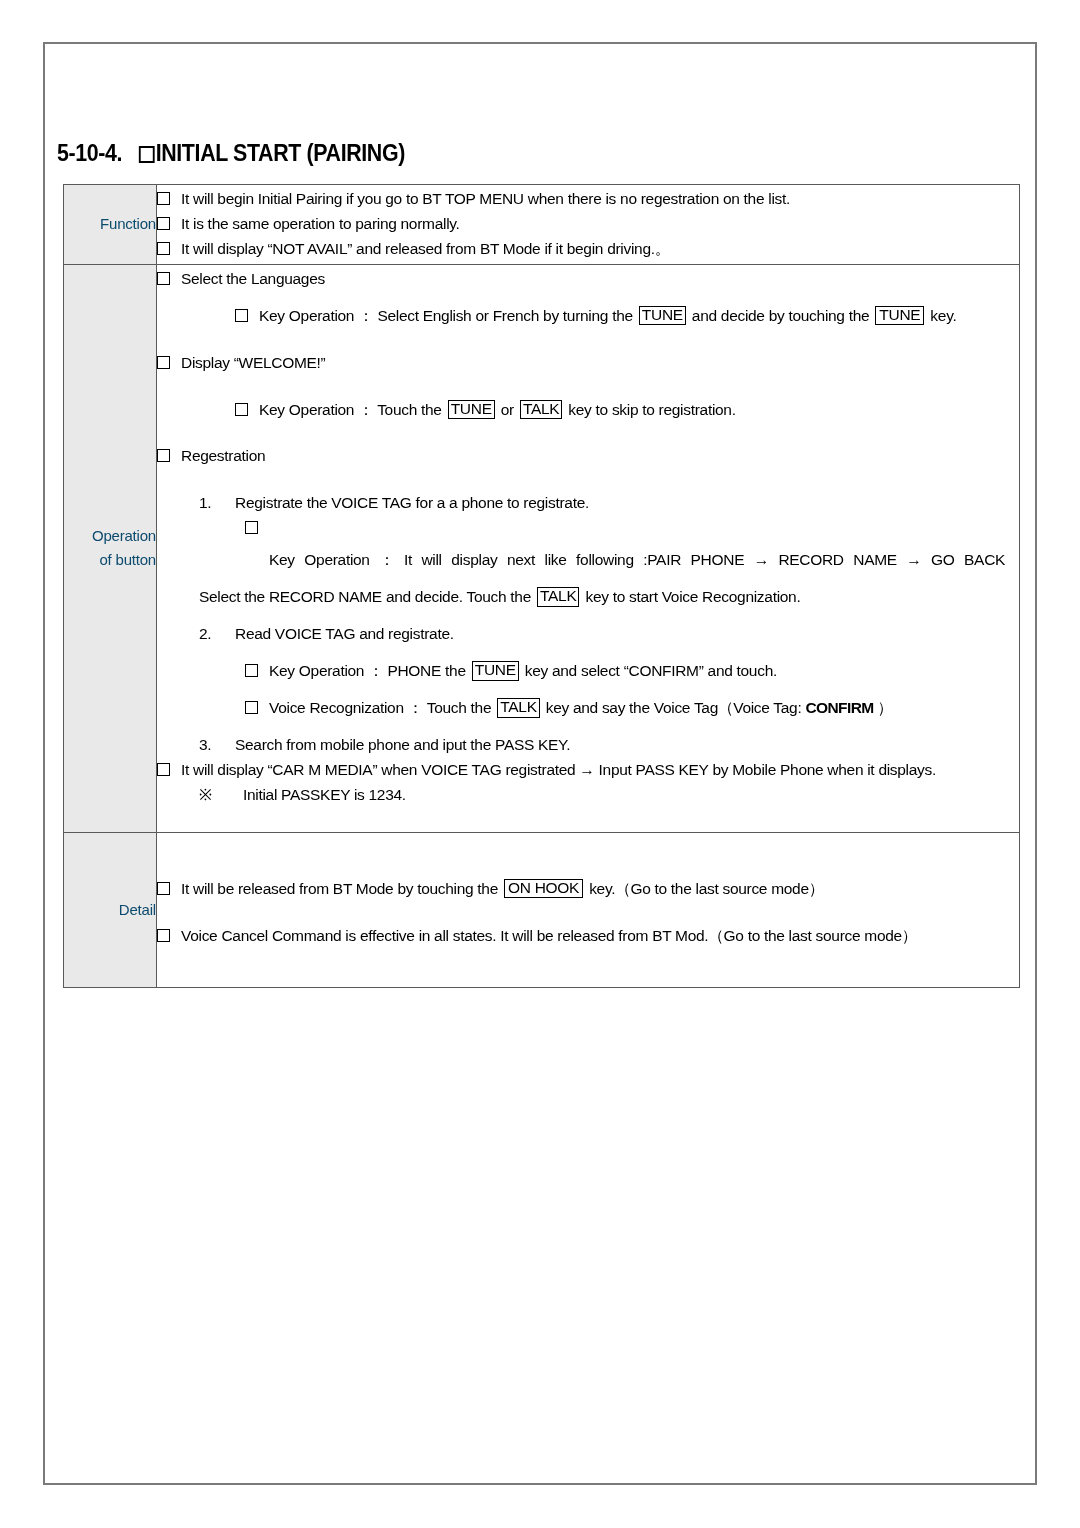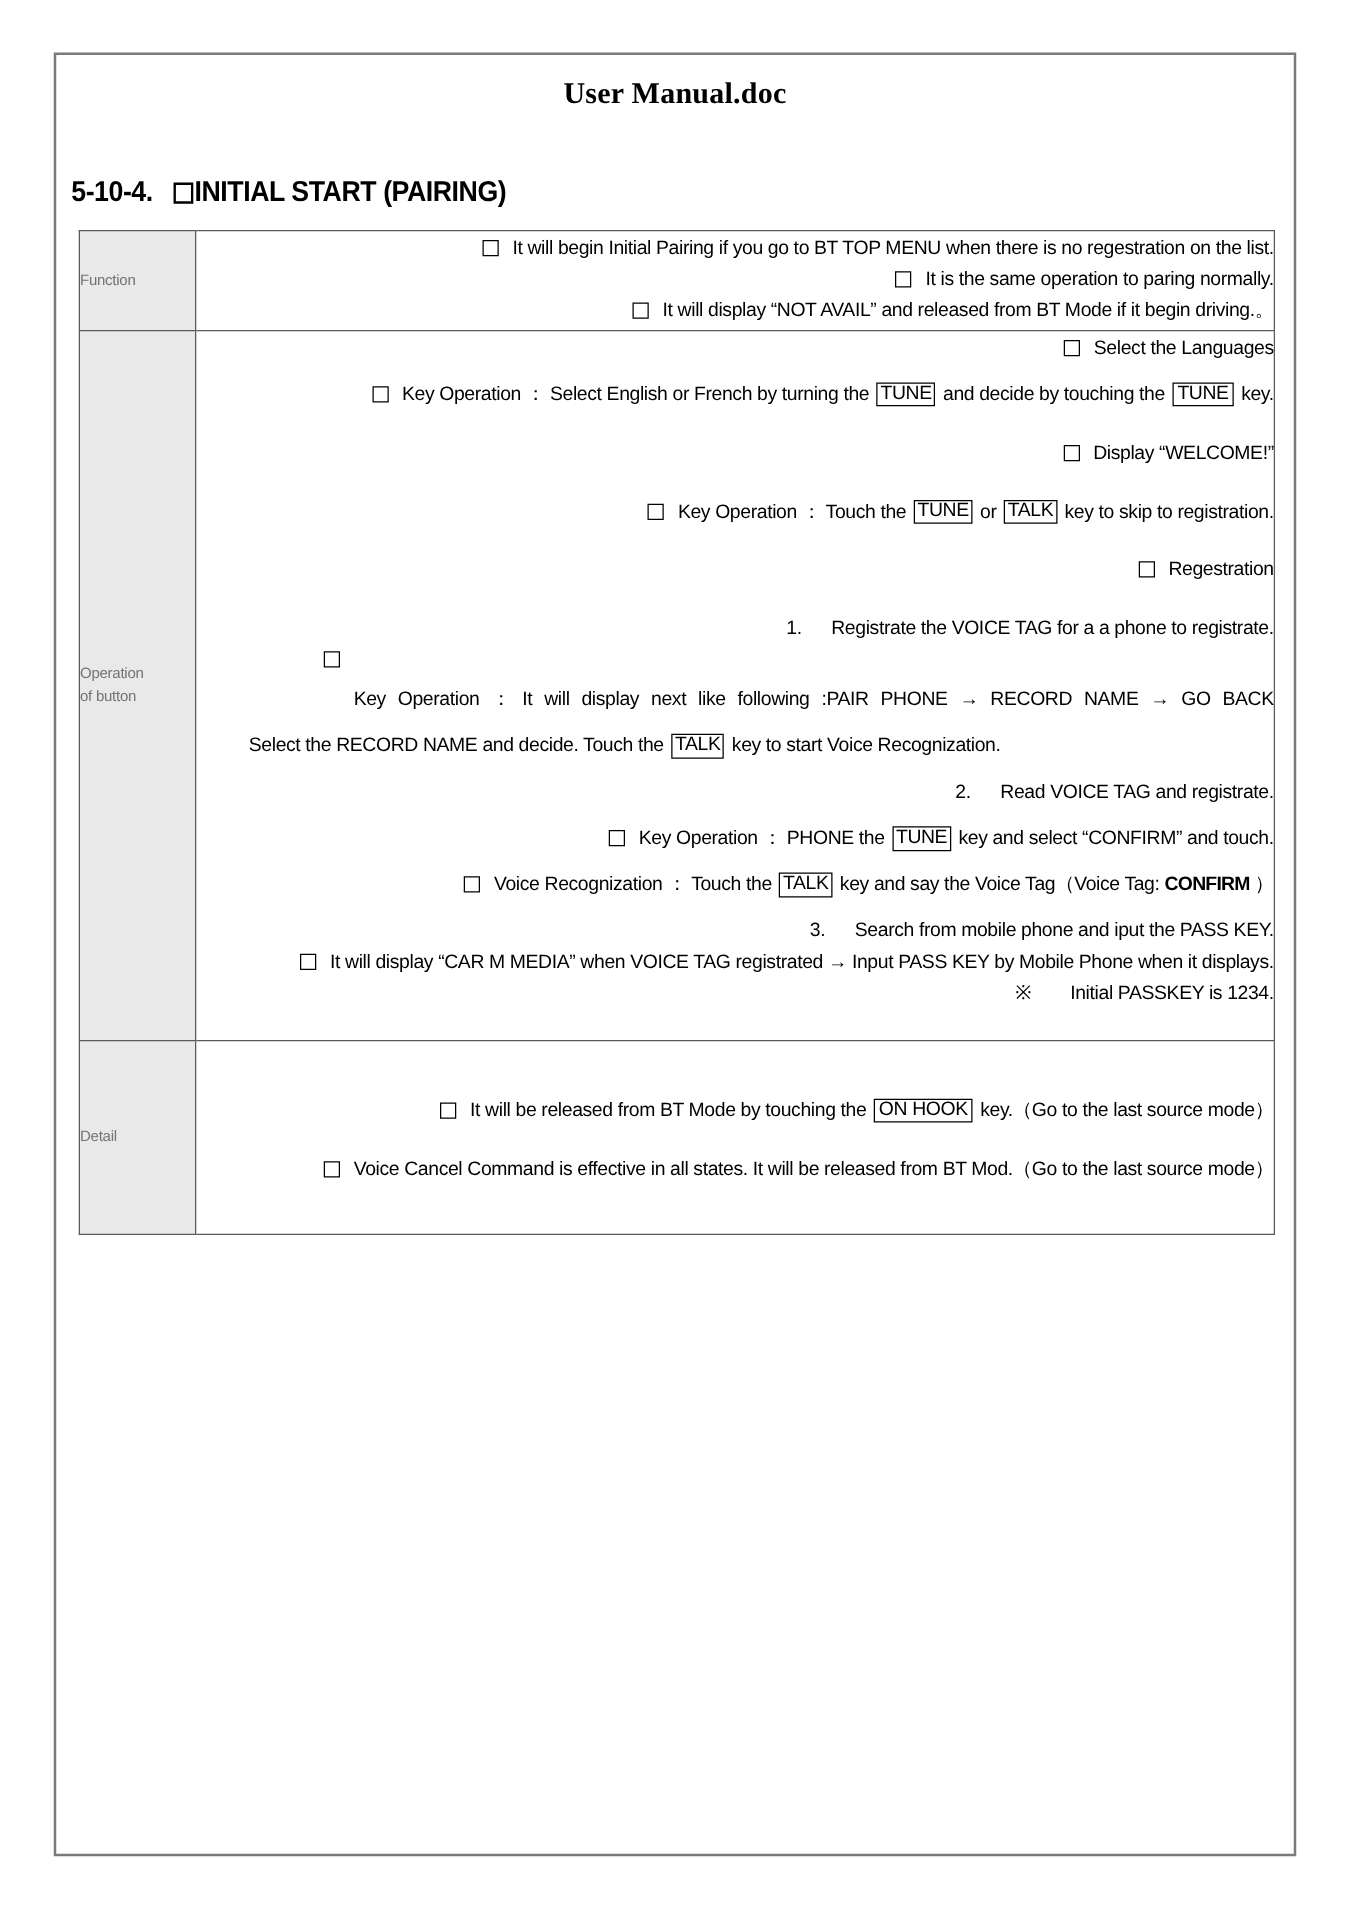--- a/index.html
+++ b/index.html
@@ -85,24 +85,24 @@
     table-layout: fixed;
   }
   table.spec-table td {
     border: 1px solid #5a5a5a;
     vertical-align: middle;
     padding: 0;
   }
   td.label-cell {
     width: 92px;
     background: #e9e9e9;
-    text-align: left;
-    font-size: 12px;
+    text-align: right;
+    font-size: 15px;
     line-height: 1.6;
-    color: #737373;
+    color: #0c4a6e;
     letter-spacing: -0.2px;
   }
   td.content-cell {
     padding: 6px 10px 6px 12px;
     vertical-align: top;
   }
 
   
   .line {
     display: block;
@@ -112,21 +112,20 @@
     white-space: nowrap;
     position: relative;
   }
   .row {
     display: flex;
     align-items: flex-start;
     font-size: 15.5px;
     line-height: 1.35;
     letter-spacing: -0.3px;
     white-space: nowrap;
-    justify-content: flex-end;
   }
   .row-pad-s { margin: 4px 0; }
   .row-pad-m { margin: 26px 0; }
   .row-pad-l { margin: 16px 0; }
 
   .cb {
     flex: 0 0 auto;
     display: inline-block;
     width: 13px;
     height: 13px;
@@ -200,21 +199,20 @@
     letter-spacing: 1.2px;
     margin-top: 4px;
   }
 </style>
 </head>
 <body>
 
 <div class="page-frame">
   <div class="page-inner">
 
-    <div class="doc-header">User Manual.doc</div>
 
     <div class="section-heading">
       <span class="sec-num">5-10-4.</span>
       <span class="heading-box"></span>
       <span>INITIAL START (PAIRING)</span>
     </div>
 
     <table class="spec-table">
 
       <tbody>

